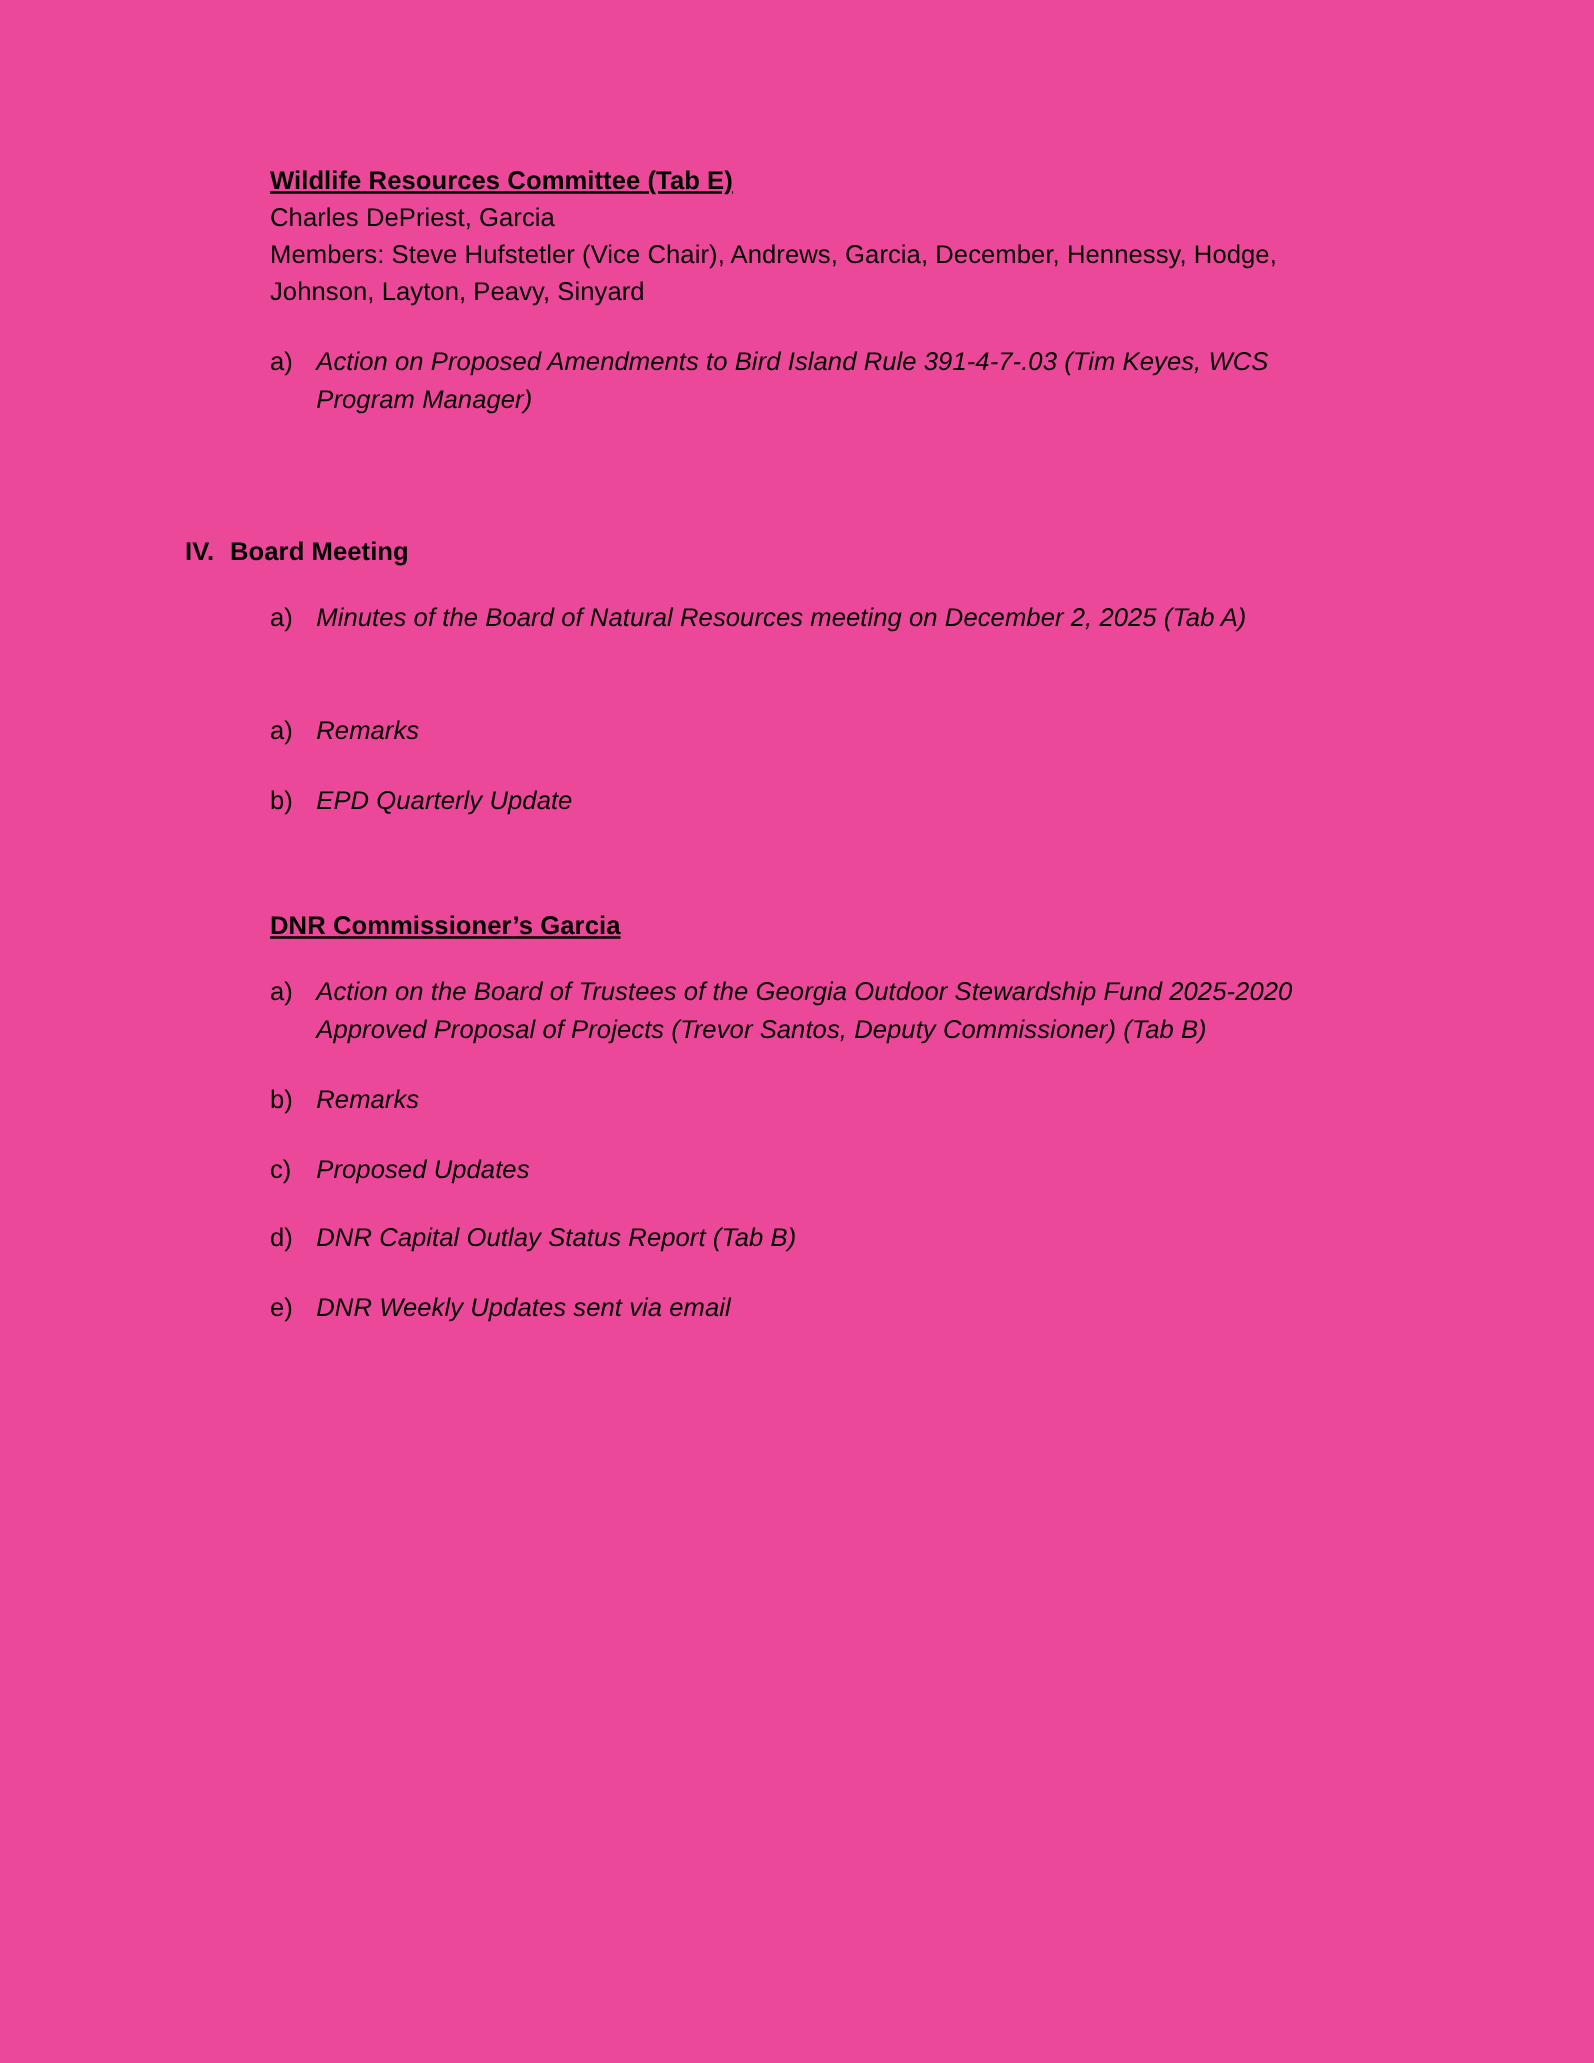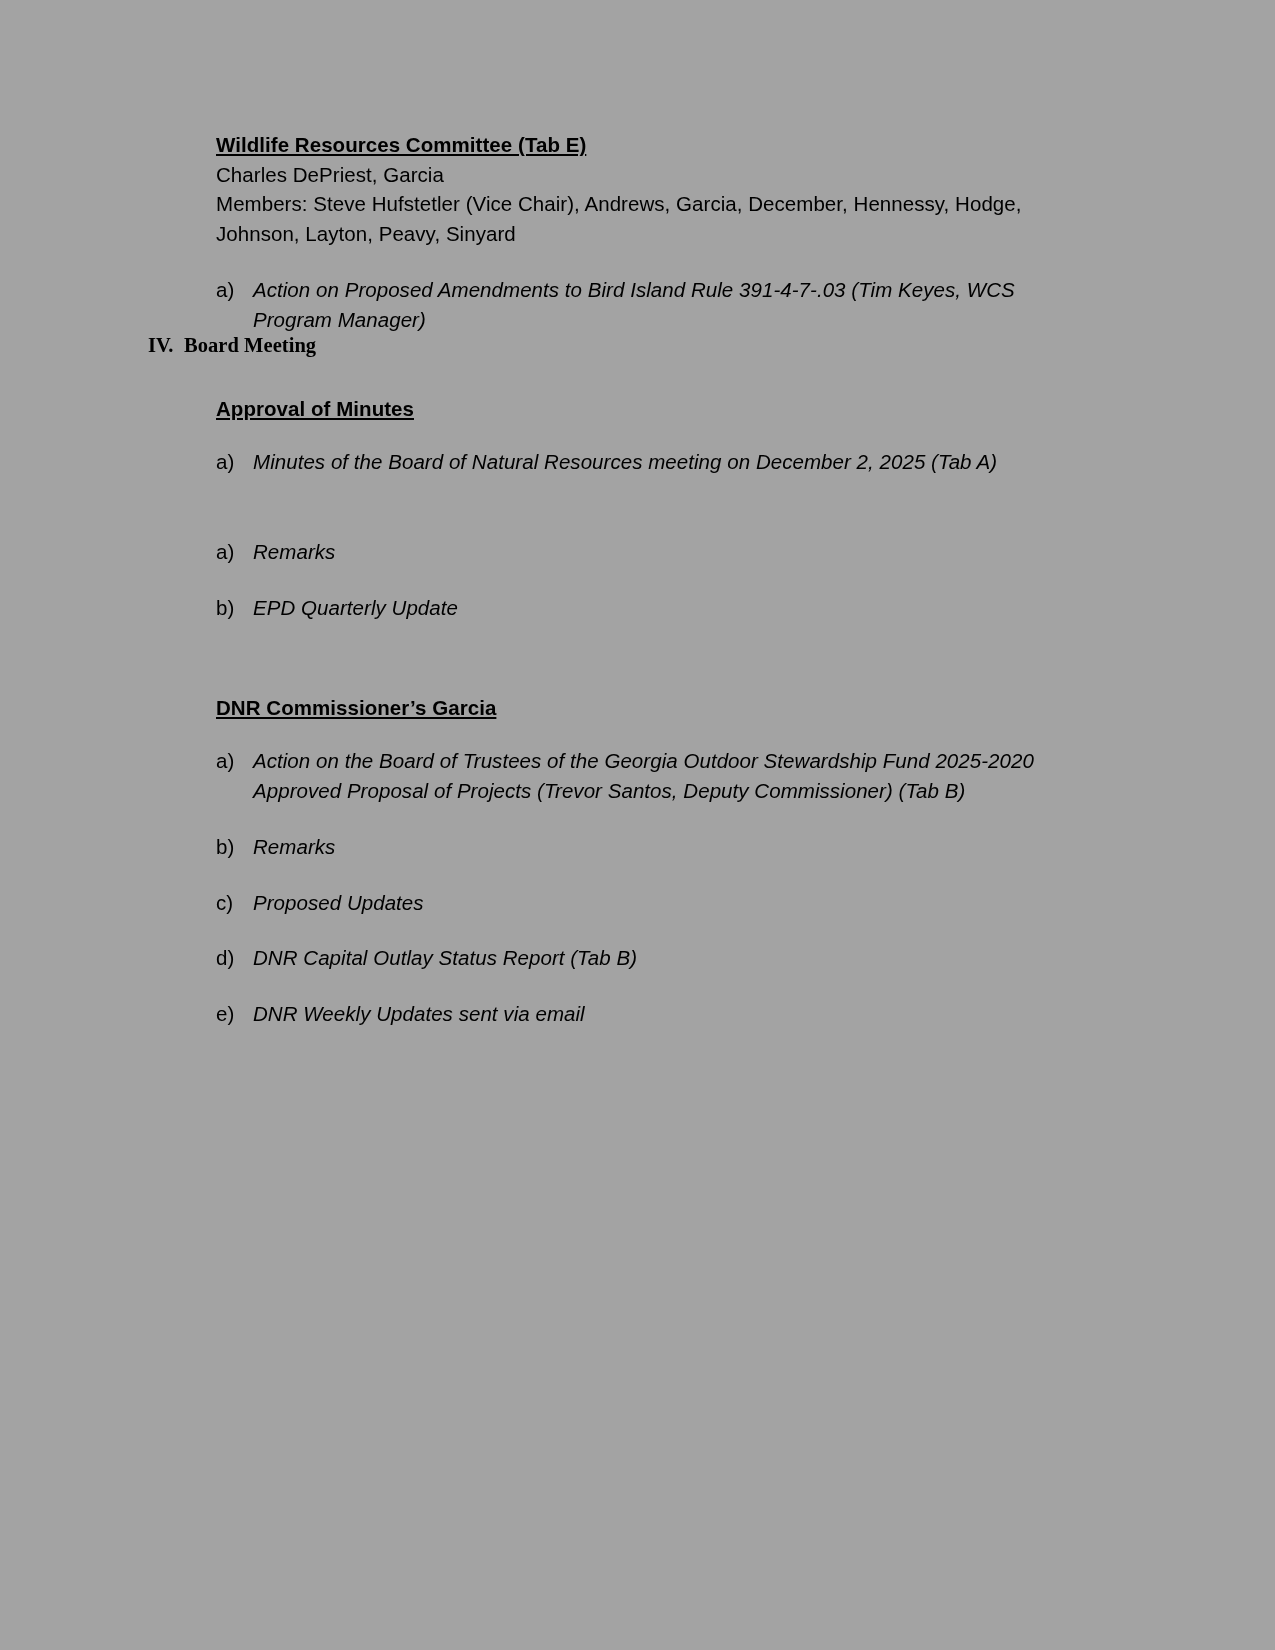--- a/index.html
+++ b/index.html
@@ -8,21 +8,21 @@
     background: #ffffff;
   }
   body {
     font-family: "Liberation Sans", sans-serif;
     color: #000000;
   }
   .page {
     position: relative;
     width: 1275px;
     height: 1650px;
-    background: #a3a3a3;
+    background: #ec4899;
     margin: 0 auto;
     overflow: hidden;
   }
   .content {
     position: absolute;
     left: 148px;
     top: 130px;
     width: 930px;
   }
 
@@ -64,22 +64,22 @@
     margin-left: 68px;
     margin-top: 6px;
   }
 
   
   .section-heading {
     display: flex;
     font-size: 20.5px;
     font-weight: bold;
     letter-spacing: 0.05px;
+    margin-top: 96px;
     margin-left: 0px;
-    font-family: Liberation Serif, serif;
   }
   .section-heading .num {
     width: 36px;
     flex: 0 0 36px;
   }
 
   .subsection {
     margin-left: 68px;
   }
   .sub-heading {
@@ -116,21 +116,20 @@
       </div>
     </div>
 
     <div class="section-heading">
       <span class="num">IV.</span>
       <span>Board Meeting</span>
     </div>
 
     <div class="subsection">
 
-      <div class="sub-heading">Approval of Minutes</div>
       <div class="sub-items">
         <div class="item">
           <span class="marker">a)</span>
           <span class="text">Minutes of the Board of Natural Resources meeting on December 2, 2025 (Tab A)</span>
         </div>
       </div>
 
       <div class="spacer-lg"></div>
 
       <div class="sub-items">

